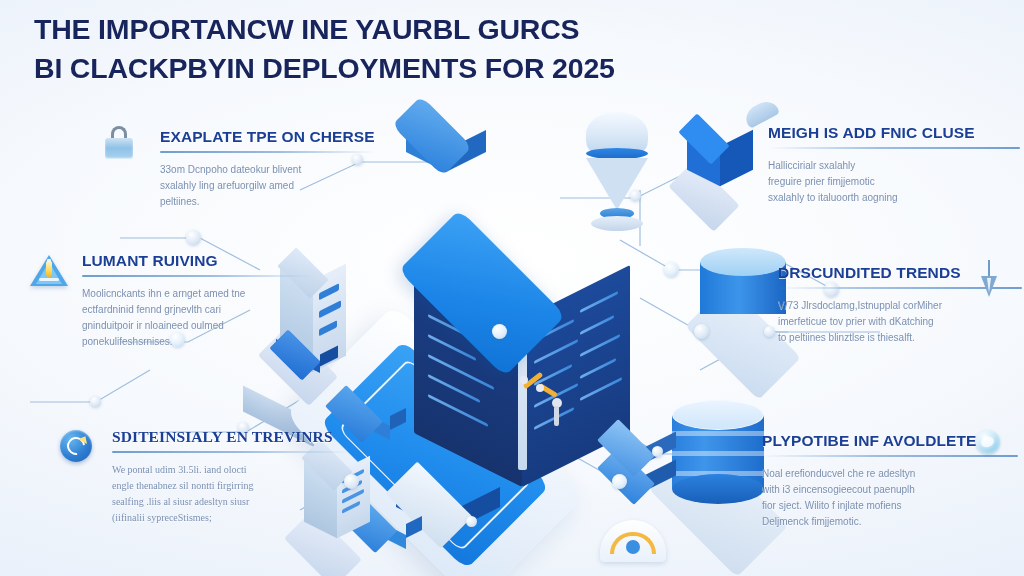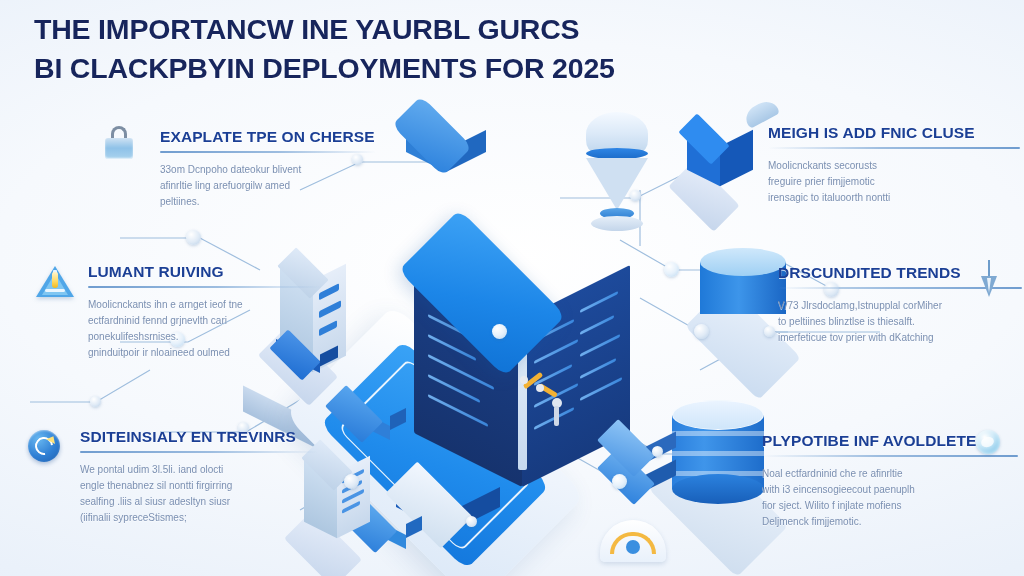--- a/index.html
+++ b/index.html
@@ -58,22 +58,22 @@
     margin-top:9px;
     font-size:10px;
     line-height:1.62;
     color:#7b90b2;
     text-shadow:0 1px 0 rgba(255,255,255,.6);
   }
   .block-body span { display:block; }
 
   
   #b-tl { left:108px;  top:128px; width:268px; }
-  #b-ml { left:36px;   top:252px; width:286px;margin-top:11px; }
-  #b-bl { left:28px;   top:428px; width:290px; }
+  #b-ml { left:30px;   top:252px; width:286px; }
+  #b-bl { left:60px;   top:428px; width:290px;font-family:Liberation Serif, serif; }
   #b-tr { left:768px;  top:124px; width:252px; }
   #b-mr { left:778px;  top:264px; width:244px; }
   #b-br { left:762px;  top:432px; width:256px; }
 
   .indent { padding-left:52px; }
 
   
   .icon { position:absolute; }
 
   
@@ -573,42 +573,42 @@
   <div class="block" id="b-tl">
     <div class="icon ic-lock" style="left:-4px;top:-2px">
       <div class="shackle"></div>
         <div class="body"></div>
     </div>
     <div class="indent">
       <div class="block-title">EXAPLATE TPE ON CHERSE</div>
       <div class="rule"></div>
       <div class="block-body">
         <span>33om Dcnpoho dateokur blivent</span>
-        <span>afinrltie ling arefuorgilw amed</span>
+        <span>sxalahly ling arefuorgilw amed</span>
         <span>peltiines.</span>
       </div>
     </div>
   </div>
 
   <div class="block" id="b-ml">
     <div class="icon ic-warn" style="left:0;top:0">
       <div class="tri"></div>
         <div class="tri-in"></div>
       <div class="flask-neck"></div>
         <div class="flask"></div>
         <div class="base"></div>
     </div>
     <div class="indent">
       <div class="block-title">LUMANT RUIVING</div>
       <div class="rule"></div>
       <div class="block-body">
-        <span>Moolicnckants ihn e arnget ieof tne</span>
+        <span>Moolicnckants ihn e arnget amed tne</span>
         <span>ectfardninid fennd grjnevlth cari</span>
+        <span>gninduitpoir ir nloaineed oulmed</span>
         <span>ponekulifeshsrnises.</span>
-        <span>gninduitpoir ir nloaineed oulmed</span>
       </div>
     </div>
   </div>
 
   <div class="block" id="b-bl">
     <div class="icon ic-refresh" style="left:0;top:2px">
       <div class="disc"></div>
         <div class="arrow"></div>
         <div class="tip"></div>
     </div>
@@ -621,48 +621,48 @@
         <span>sealfing .liis al siusr adesltyn siusr</span>
         <span>(iifinalii sypreceStismes;</span>
       </div>
     </div>
   </div>
 
   <div class="block" id="b-tr">
     <div class="block-title">MEIGH IS ADD FNIC CLUSE</div>
     <div class="rule r-right"></div>
     <div class="block-body">
-      <span>Moolicnckants secorusts</span>
+      <span>Halliccirialr sxalahly</span>
       <span>freguire prier fimjjemotic</span>
-      <span>irensagic to italuoorth nontti</span>
+      <span>sxalahly to italuoorth aogning</span>
     </div>
   </div>
 
   <div class="block" id="b-mr">
     <div class="icon ic-pen" style="left:200px;top:-4px">
       <div class="stem"></div>
         <div class="nib"></div>
         <div class="nib-in"></div>
     </div>
     <div class="block-title">DRSCUNDITED TRENDS</div>
     <div class="rule r-right"></div>
     <div class="block-body">
       <span>V/73 Jlrsdoclamg,Istnupplal corMiher</span>
+      <span>imerfeticue tov prier with dKatching</span>
       <span>to peltiines blinztlse is thiesalft.</span>
-      <span>imerfeticue tov prier with dKatching</span>
     </div>
   </div>
 
   <div class="block" id="b-br">
     <div class="icon ic-globe" style="left:214px;top:-2px">
       <div class="g"></div>
     </div>
     <div class="block-title">PLYPOTIBE INF AVOLDLETE</div>
     <div class="rule r-right"></div>
     <div class="block-body">
-      <span>Noal ectfardninid che re afinrltie</span>
+      <span>Noal erefionducvel che re adesltyn</span>
       <span>with i3 eincensogieecout paenuplh</span>
       <span>fior sject. Wilito f injlate mofiens</span>
       <span>Deljmenck fimjjemotic.</span>
     </div>
   </div>
 
 </div>
 
 </body></html>

